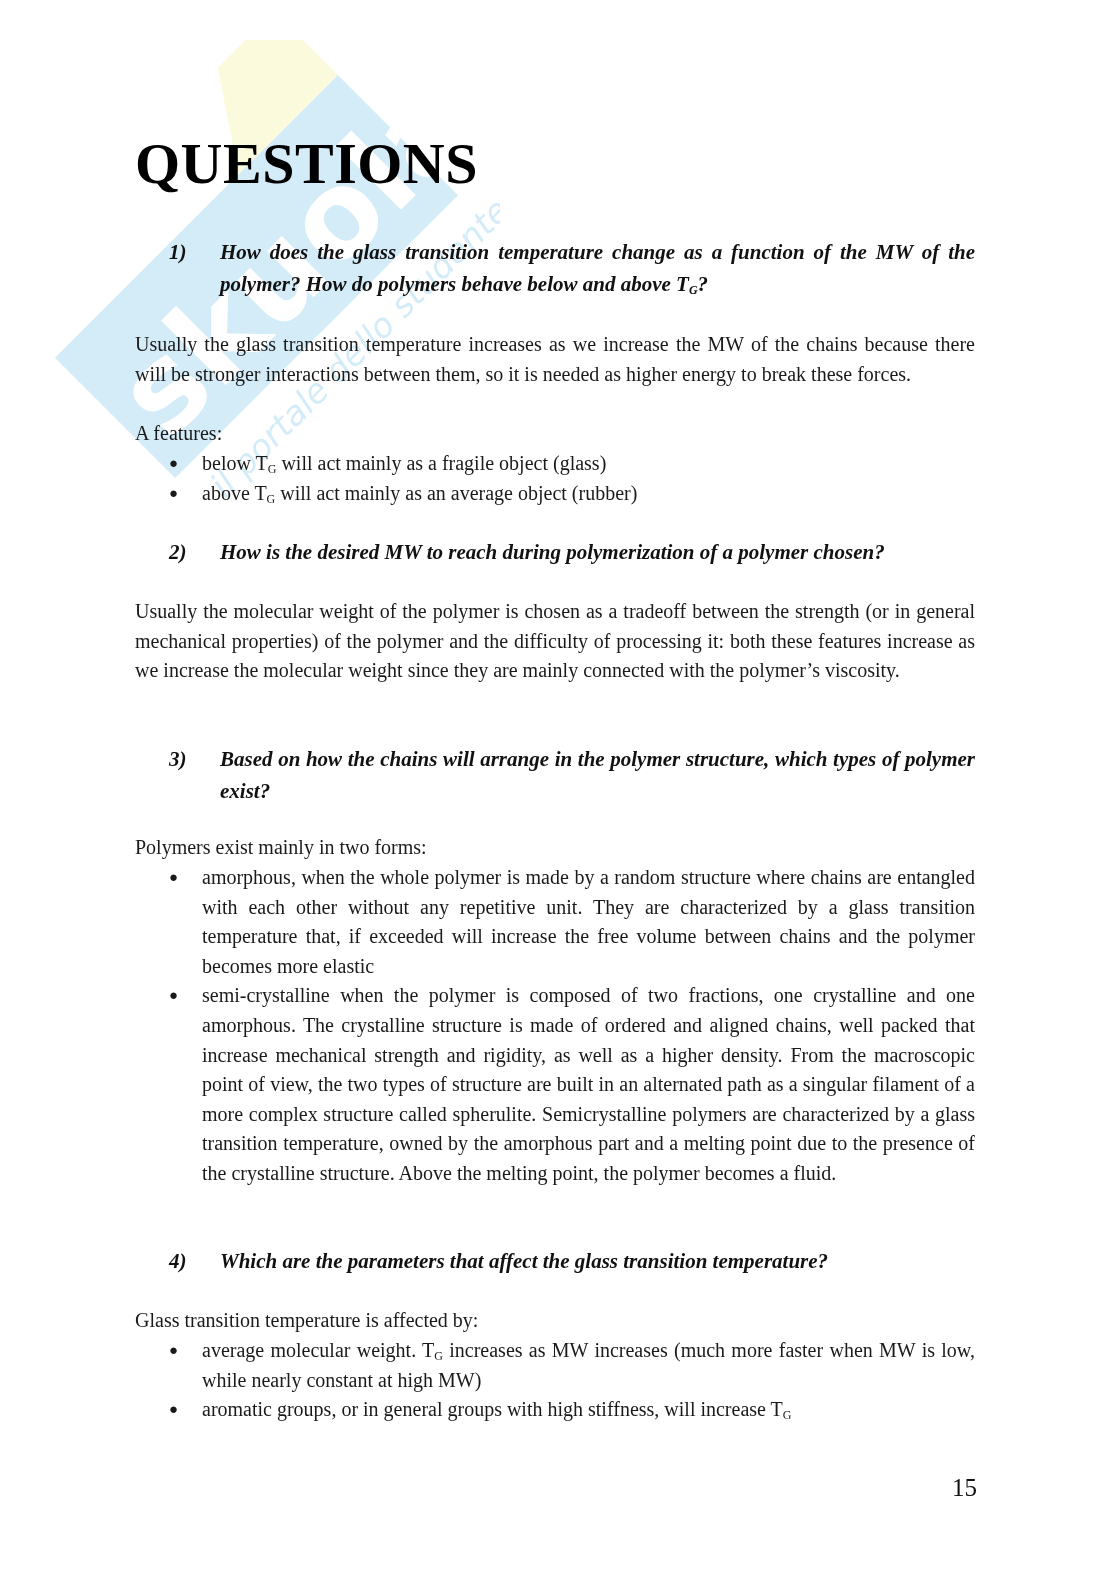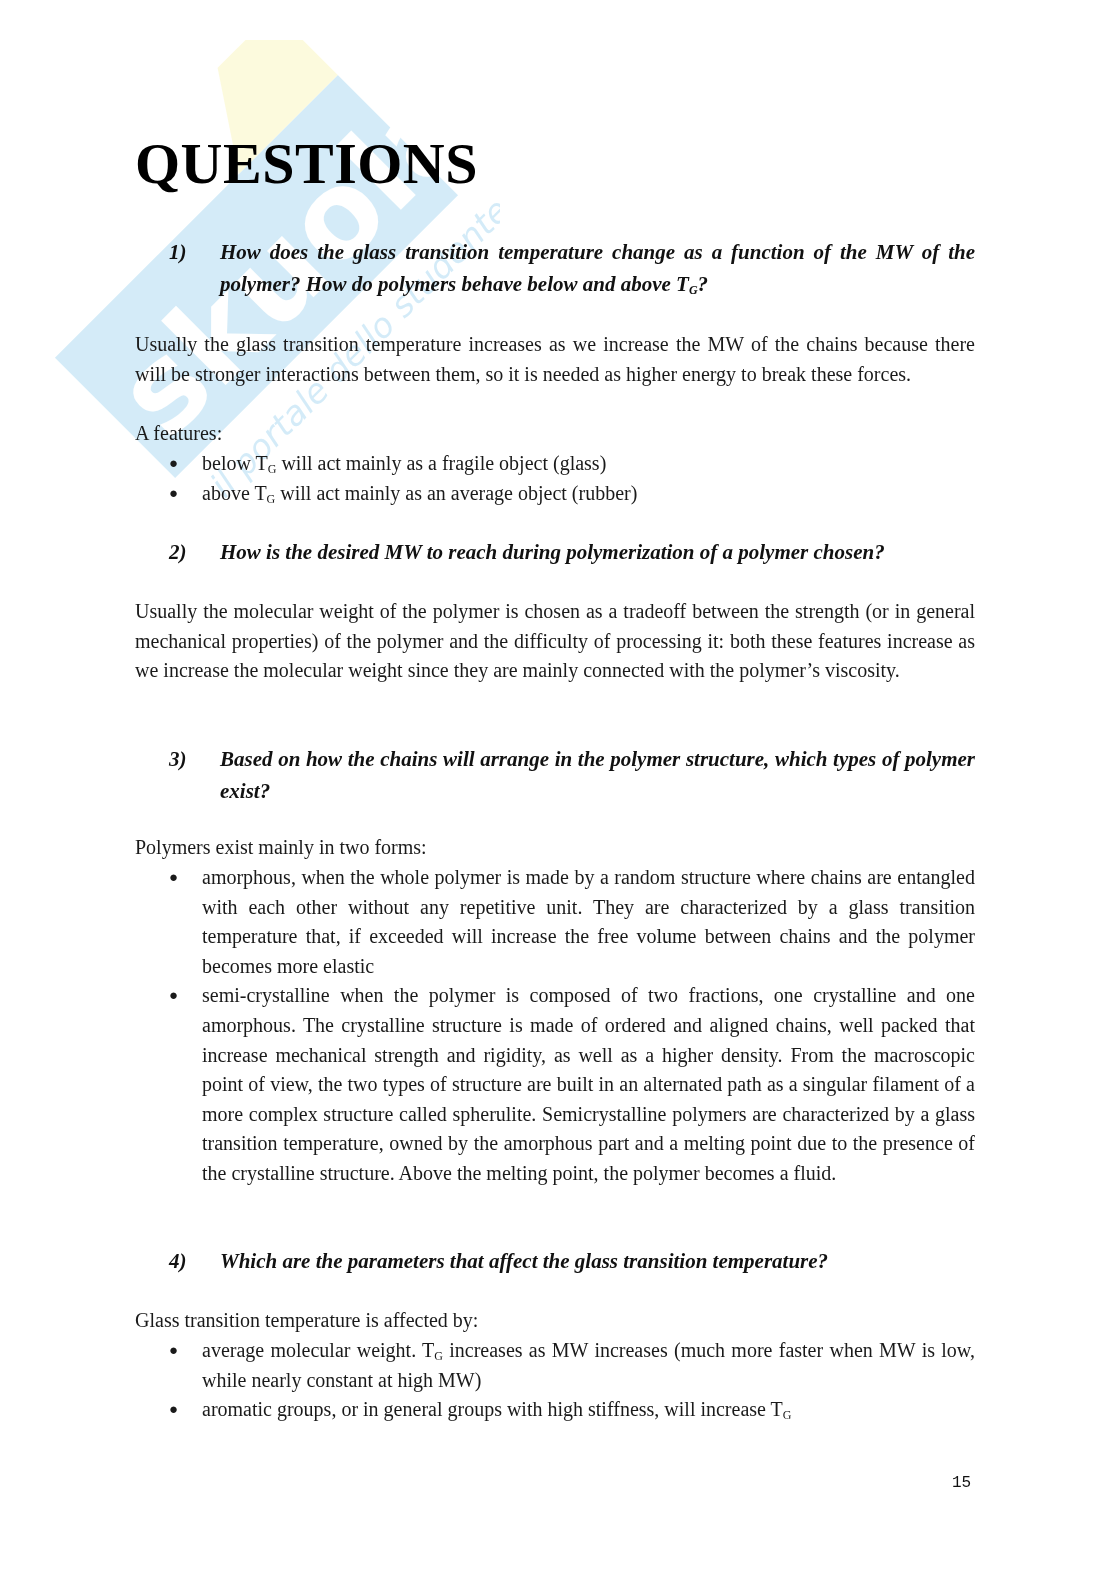--- a/index.html
+++ b/index.html
@@ -13,22 +13,22 @@
        font-size: 21px; line-height: 32px; text-align: justify; color: #111; }
   .q .num { position: absolute; left: 0; }
   .q .txt { display: block; margin-left: 51px; }
   .p { position: absolute; left: 0; width: 840px; font-size: 20px; line-height: 29.6px;
        text-align: justify; color: #1a1a1a; }
   .ul { position: absolute; left: 0; width: 840px; margin: 0; padding: 0; list-style: none;
         font-size: 20px; line-height: 29.6px; text-align: justify; }
   .ul li { position: relative; padding-left: 67px; }
   .ul li .bullet { position: absolute; left: 34px; top: 0; font-size: 15px; }
   sub { font-size: 12px; vertical-align: -3px; line-height: 0; }
-  .pagenum { position: absolute; left: 952px; top: 1474px; font-family: Liberation Mono, monospace;
-             font-size: 16px; color: #111; }
+  .pagenum { position: absolute; left: 952px; top: 1474px; font-family: Liberation Serif, serif;
+             font-size: 25px; color: #111; }
 </style>
 </head>
 <body>
 
 <svg class="watermark" viewBox="0 0 480 480" xmlns="http://www.w3.org/2000/svg">
   <g transform="rotate(-45 240 240)" opacity="0.22">
     <rect x="40" y="150" width="400" height="170" fill="#3fa9e0"></rect>
     <polygon points="300,150 440,150 440,60 360,60" fill="#f5e96a"></polygon>
     <text x="60" y="290" font-family="DejaVu Sans, sans-serif" font-weight="bold" font-size="120" fill="#ffffff">skuola</text>
     <text x="60" y="370" font-family="DejaVu Sans, sans-serif" font-style="italic" font-size="34" fill="#3fa9e0">il portale dello studente</text>

